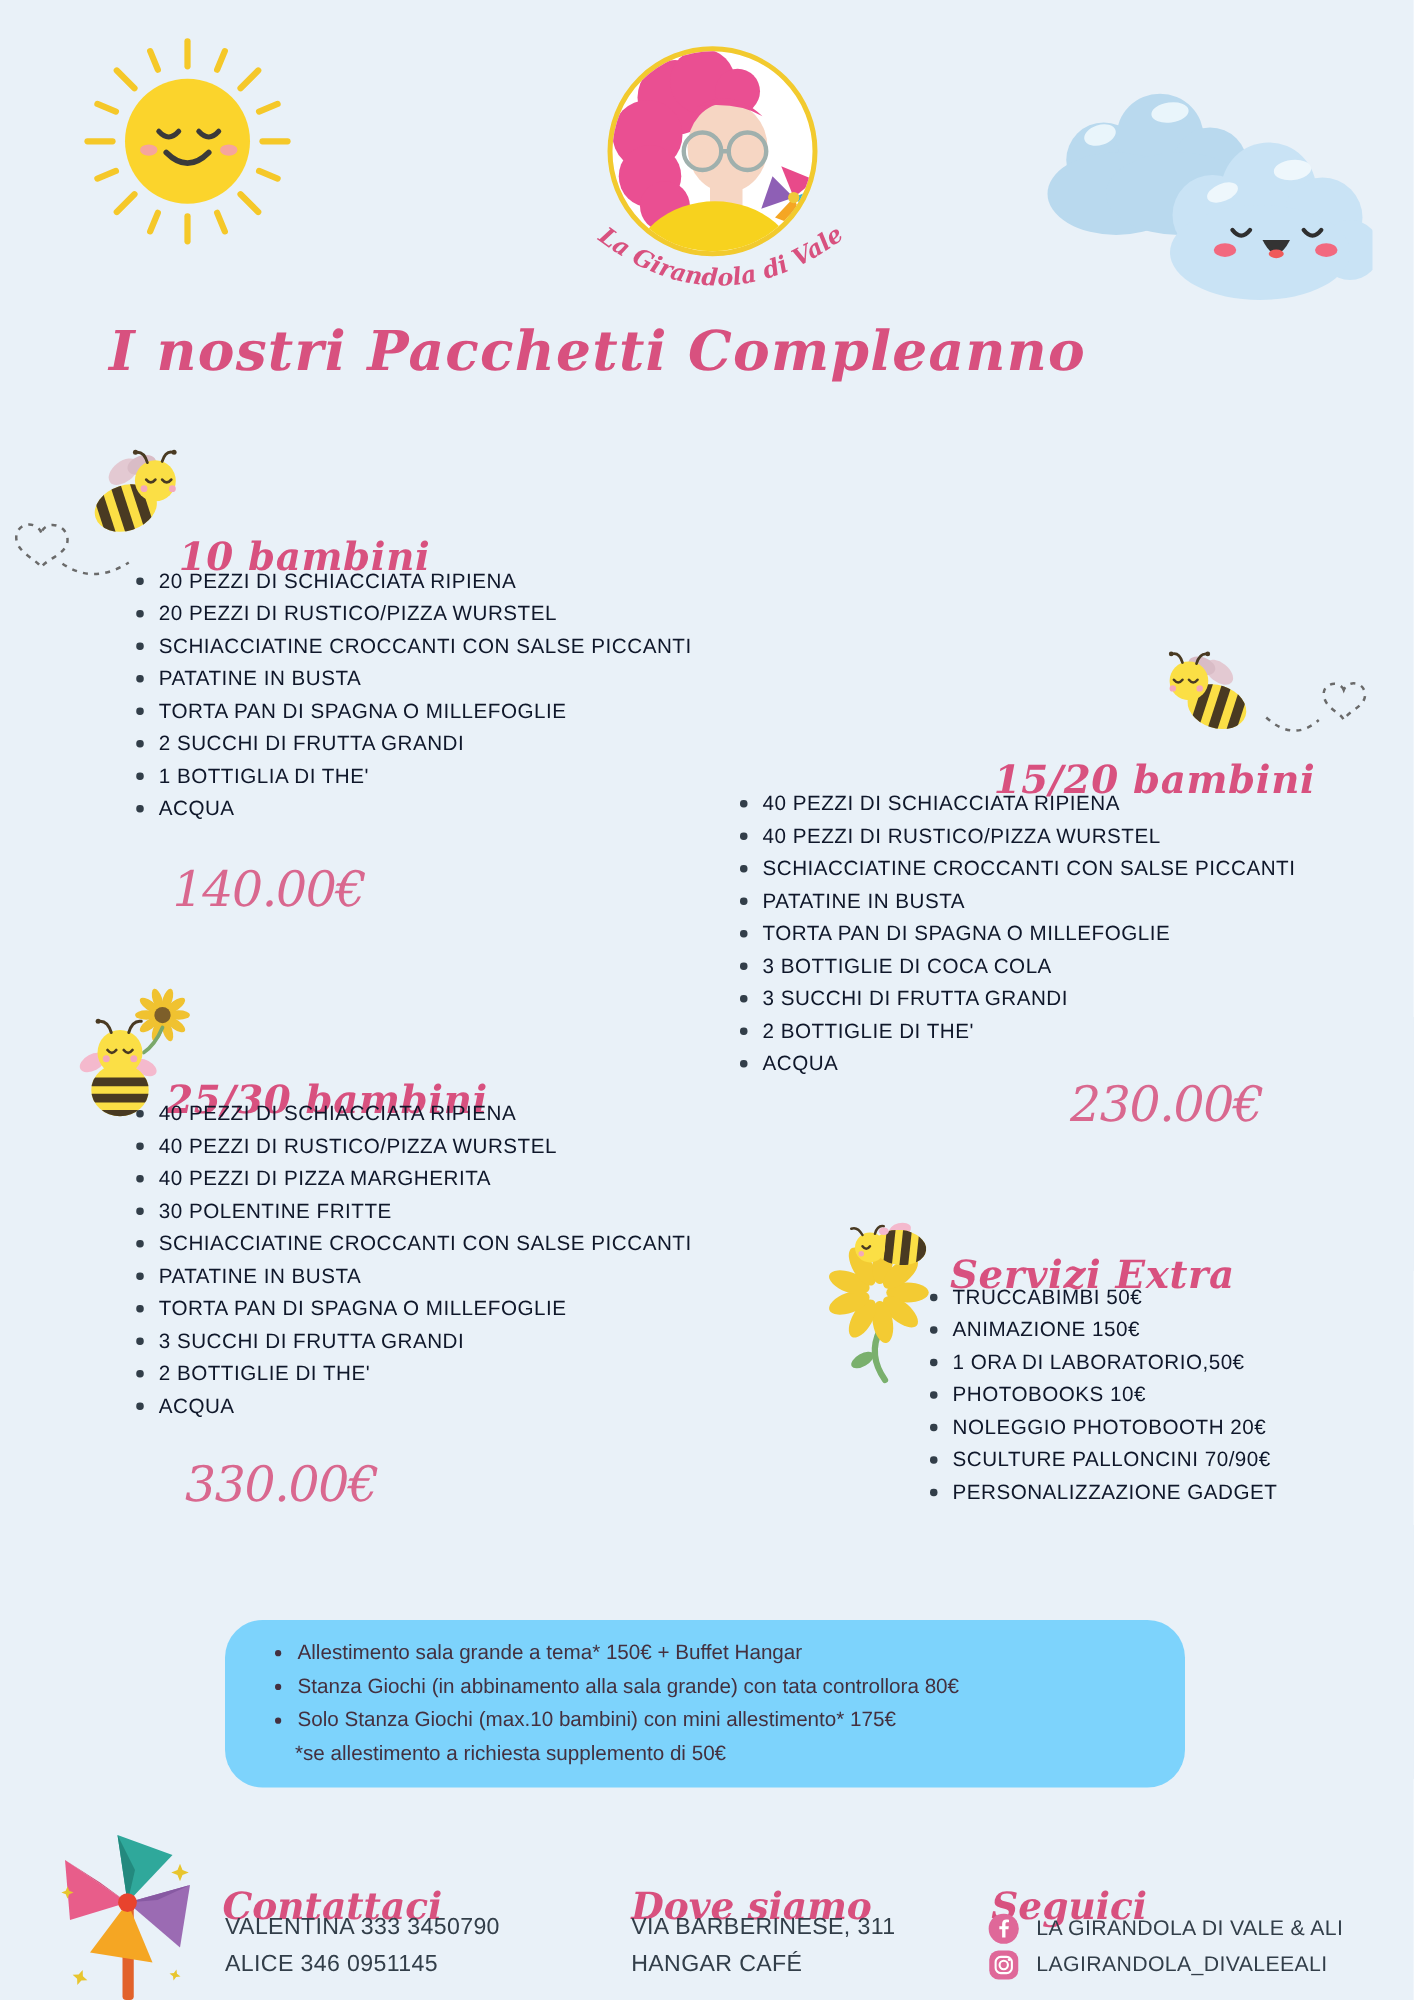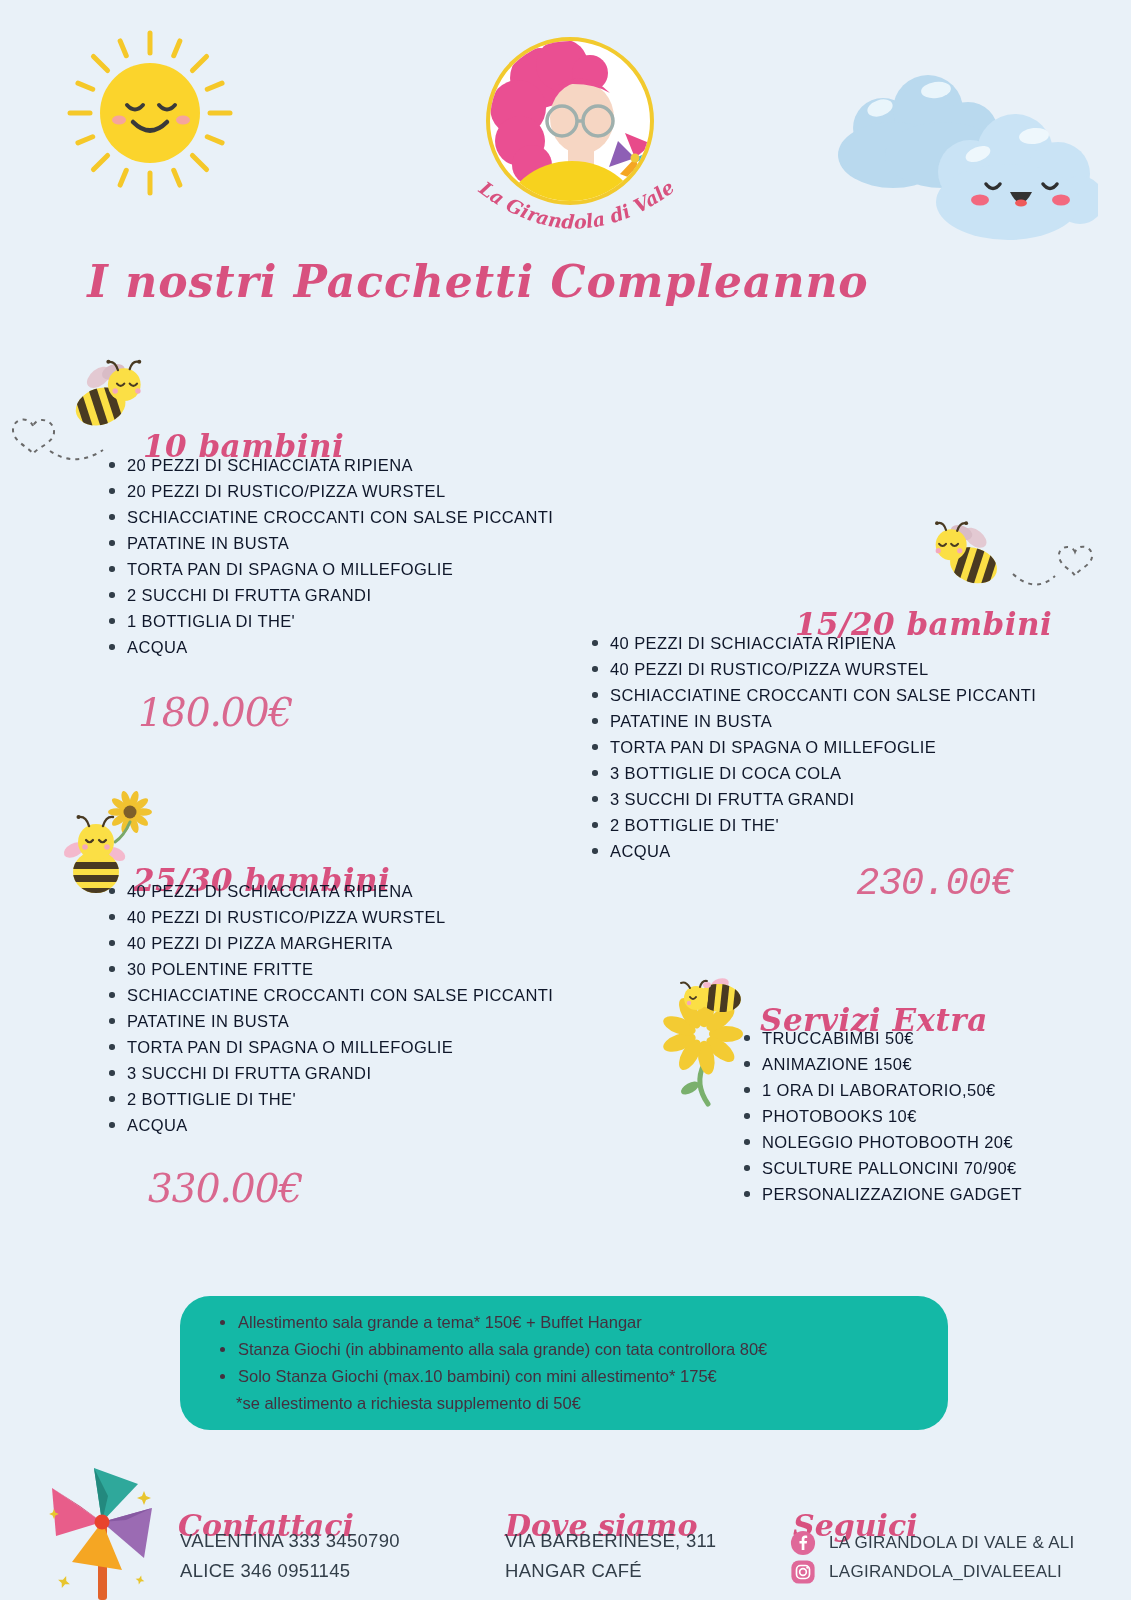--- a/index.html
+++ b/index.html
@@ -22,40 +22,40 @@
   .pkg-heading{position:absolute; font-size:31px; letter-spacing:.5px;}
   .h-p10{left:143px; top:402px;}
   .h-p1520{left:795px; top:580px;}
   .h-p2530{left:133px; top:836px;}
   .h-extra{left:760px; top:976px;}
   .price{
     position:absolute; font-family:"DejaVu Serif", serif; font-style:italic;
     color:#d9688f; font-size:39px; letter-spacing:-1px;
   }
   .price-1{left:138px; top:690px;}
-  .price-2{left:856px; top:862px;font-family:Liberation Mono, monospace;}
+  .price-2{left:856px; top:862px;}
   .price-3{left:148px; top:1166px;}
   
   ul.items{
     list-style:none; margin:0; padding:0; position:absolute;
     font-size:16.5px; line-height:26px; letter-spacing:.4px; color:#0f172a;
   }
   ul.items li{position:relative; padding-left:22px;}
   ul.items li::before{
     content:""; position:absolute; left:4px; top:10px;
     width:5.5px; height:5.5px; border-radius:50%; background:#323e49;
   }
   .list-1{left:105px; top:452px; width:520px;}
   .list-2{left:588px; top:630px; width:540px;}
   .list-3{left:105px; top:878px; width:520px;}
   .list-extra{left:740px; top:1025px; width:390px;}
   
   .notes-box{
     position:absolute; left:180px; top:1296px; width:768px; height:134px;
-    background:#14b8a6; border-radius:30px; box-sizing:border-box;
+    background:#7dd3fc; border-radius:30px; box-sizing:border-box;
     padding:13px 24px 0 36px; color:#44303f;
   }
   .notes-box ul{list-style:none; margin:0; padding:0; font-size:16.5px; line-height:27px;}
   .notes-box li{position:relative; padding-left:22px;}
   .notes-box li::before{
     content:""; position:absolute; left:4px; top:11px;
     width:5px; height:5px; border-radius:50%; background:#44303f;
   }
   .footnote{font-size:16.5px; line-height:27px; margin-left:20px;}
   
@@ -216,21 +216,21 @@
     <ul class="items list-1">
       <li>20 PEZZI DI SCHIACCIATA RIPIENA</li>
       <li>20 PEZZI DI RUSTICO/PIZZA WURSTEL</li>
       <li>SCHIACCIATINE CROCCANTI CON SALSE PICCANTI</li>
       <li>PATATINE IN BUSTA</li>
       <li>TORTA PAN DI SPAGNA O MILLEFOGLIE</li>
       <li>2 SUCCHI DI FRUTTA GRANDI</li>
       <li>1 BOTTIGLIA DI THE'</li>
       <li>ACQUA</li>
     </ul>
-    <div class="price price-1">180.00€</div>
+    <div class="price price-1">140.00€</div>
   </section>
 
   <section>
     <svg class="ill bee2" viewBox="0 0 180 92">
       <g transform="translate(90,0) scale(-1,1)">
         <use href="#bee" x="0" y="0" width="95" height="86"></use>
       </g>
       <path d="M88,62 Q110,82 130,64" fill="none" stroke="#6a6a6a" stroke-width="2" stroke-dasharray="4 5"></path>
       <path d="M150,40 C147,32 133,34 134,44 C135,55 148,58 150,64 C153,57 168,53 167,43 C166,33 153,32 150,40 Z" fill="none" stroke="#6a6a6a" stroke-width="2" stroke-dasharray="4 5"></path>
     </svg>

